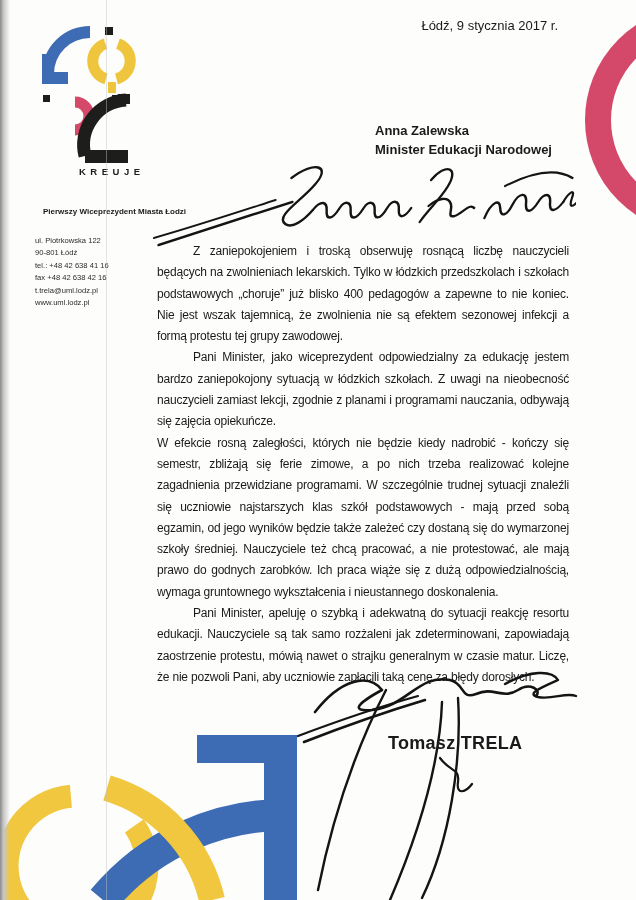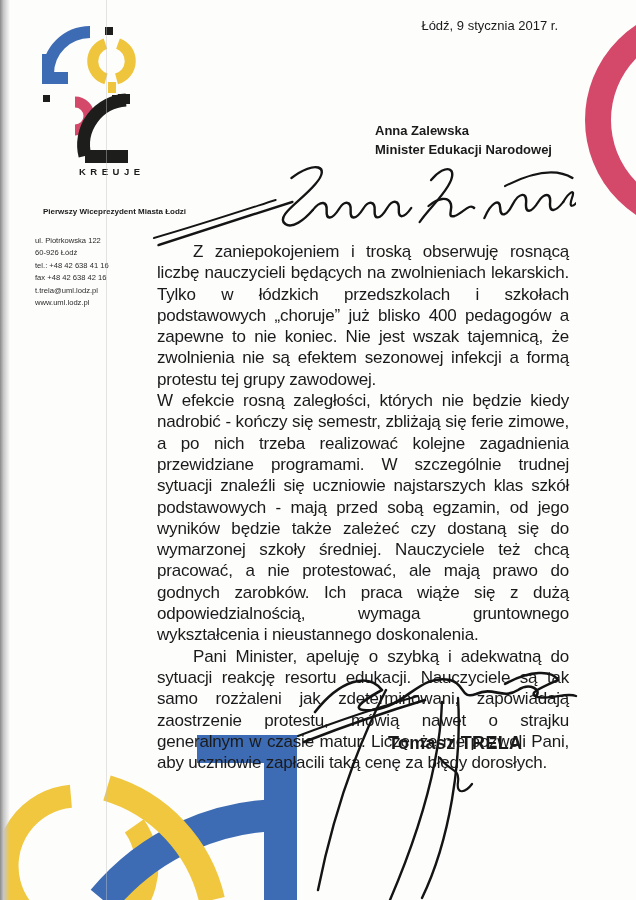--- a/index.html
+++ b/index.html
@@ -13,21 +13,21 @@
   .fold-line{position:absolute;left:106px;top:0;width:1px;height:900px;
     background:rgba(195,195,195,0.45);z-index:6;}
   .date{position:absolute;top:18px;right:78px;font-size:13px;z-index:2;}
   .kreuje{position:absolute;left:79px;top:166px;font-size:9.5px;font-weight:bold;
     letter-spacing:4.5px;color:#1d1d1b;z-index:2;}
   .sender-title{position:absolute;left:35px;top:207px;font-size:8px;font-weight:bold;z-index:2;padding-left:8px;}
   .sender-address{position:absolute;left:35px;top:235px;font-size:7.6px;line-height:12.4px;
     color:#2b2b2b;z-index:2;}
   .recipient{position:absolute;left:375px;top:122px;font-size:13px;font-weight:bold;
     line-height:18.5px;z-index:2;}
-  .body-text{position:absolute;left:157px;top:241px;width:412px;font-size:17px;
+  .body-text{position:absolute;left:157px;top:241px;width:412px;font-size:12px;
     line-height:21.3px;text-align:justify;letter-spacing:-0.2px;z-index:2;}
   .body-text p{margin:0;}
   .body-text p.indent{text-indent:36px;}
   .signer-name{position:absolute;left:388px;top:733px;font-size:18px;font-weight:bold;
     letter-spacing:0.3px;z-index:4;}
   .abs{position:absolute;}
   .z1{z-index:1;} .z3{z-index:3;}
   .ink{fill:none;stroke:#141414;stroke-linecap:round;stroke-linejoin:round;}
   .c-blue{fill:#3d6cb4;} .c-yellow{fill:#efc53d;} .c-black{fill:#1d1d1b;}
   .s-blue{fill:none;stroke:#3d6cb4;} .s-yellow{fill:none;stroke:#efc53d;}
@@ -64,21 +64,21 @@
     <path class="s-black" stroke-width="13" d="M 88 74 A 45 45 0 0 0 47 130"></path>
     <rect class="c-black" x="47" y="124" width="43" height="13"></rect>
   </svg>
   <div class="kreuje">KREUJE</div>
 
   <div class="date">Łódź, 9 stycznia 2017 r.</div>
 
   <div class="sender-title">Pierwszy Wiceprezydent Miasta Łodzi</div>
   <div class="sender-address">
     <div>ul. Piotrkowska 122</div>
-    <div>60-926 Łódź</div>
+    <div>90-801 Łódź</div>
     <div>tel.: +48 42 638 41 16</div>
     <div>fax +48 42 638 42 16</div>
     <div>t.trela@uml.lodz.pl</div>
     <div>www.uml.lodz.pl</div>
   </div>
 
   <div class="recipient">
     <div>Anna Zalewska</div>
     <div>Minister Edukacji Narodowej</div>
   </div>
@@ -92,20 +92,21 @@
       <path class="ink" stroke-width="2.4" d="M 285 22 C 297 4 311 10 303 28 C 297 42 287 52 281 64"></path>
       <path class="ink" stroke-width="2.4" d="M 287 48 C 295 40 305 38 309 46 C 312 52 307 60 315 58 C 323 55 327 45 333 50"></path>
       <path class="ink" stroke-width="2.4" d="M 345 60 C 349 44 357 40 359 50 C 361 60 367 58 371 46 C 375 35 383 33 384 45 C 385 56 391 55 396 44 C 400 35 407 34 408 45 C 409 55 415 54 421 44"></path>
       <path class="ink" stroke-width="2.2" d="M 360 28 C 385 14 408 10 426 20"></path>
       <path class="ink" stroke-width="2.2" d="M 421 44 C 425 34 431 30 429 40 C 427 52 433 48 436 42"></path>
     </g>
   </svg>
 
   <div class="body-text">
     <p class="indent">Z zaniepokojeniem i troską obserwuję rosnącą liczbę nauczycieli będących na zwolnieniach lekarskich. Tylko w łódzkich przedszkolach i szkołach podstawowych „choruje” już blisko 400 pedagogów a zapewne to nie koniec. Nie jest wszak tajemnicą, że zwolnienia nie są efektem sezonowej infekcji a formą protestu tej grupy zawodowej.</p>
+    <p class="indent">Pani Minister, jako wiceprezydent odpowiedzialny za edukację jestem bardzo zaniepokojony sytuacją w łódzkich szkołach. Z uwagi na nieobecność nauczycieli zamiast lekcji, zgodnie z planami i programami nauczania, odbywają się zajęcia opiekuńcze.</p>
     <p>W efekcie rosną zaległości, których nie będzie kiedy nadrobić - kończy się semestr, zbliżają się ferie zimowe, a po nich trzeba realizować kolejne zagadnienia przewidziane programami. W szczególnie trudnej sytuacji znaleźli się uczniowie najstarszych klas szkół podstawowych - mają przed sobą egzamin, od jego wyników będzie także zależeć czy dostaną się do wymarzonej szkoły średniej. Nauczyciele też chcą pracować, a nie protestować, ale mają prawo do godnych zarobków. Ich praca wiąże się z dużą odpowiedzialnością, wymaga gruntownego wykształcenia i nieustannego doskonalenia.</p>
     <p class="indent">Pani Minister, apeluję o szybką i adekwatną do sytuacji reakcję resortu edukacji. Nauczyciele są tak samo rozżaleni jak zdeterminowani, zapowiadają zaostrzenie protestu, mówią nawet o strajku generalnym w czasie matur. Liczę, że nie pozwoli Pani, aby uczniowie zapłacili taką cenę za błędy dorosłych.</p>
   </div>
 
   <svg class="abs z1" style="left:0;top:700px;" width="330" height="200" viewBox="0 0 330 200">
     <path fill="none" stroke="#f0c73e" stroke-width="23" d="M 70.9 96.3 A 70 70 0 1 0 134.3 125.8"></path>
     <path fill="none" stroke="#3d6cb4" stroke-width="32" d="M 290 115 A 235 235 0 0 0 103 200"></path>
     <rect fill="#3d6cb4" x="264" y="35" width="33" height="165"></rect>
     <rect fill="#3d6cb4" x="197" y="35" width="100" height="28"></rect>
     <path fill="none" stroke="#f0c73e" stroke-width="26" d="M 107 88 A 152 152 0 0 1 212 200"></path>

